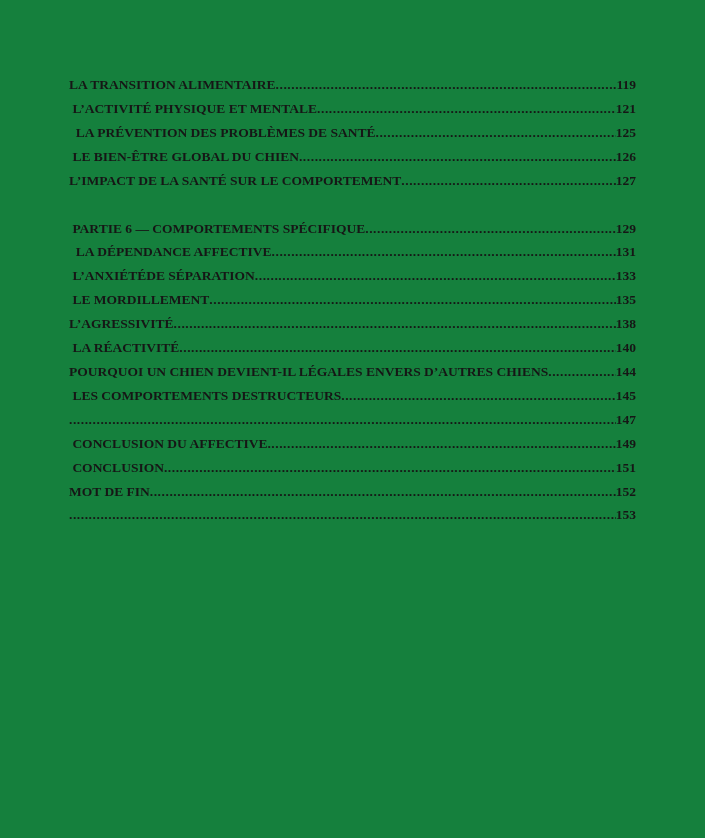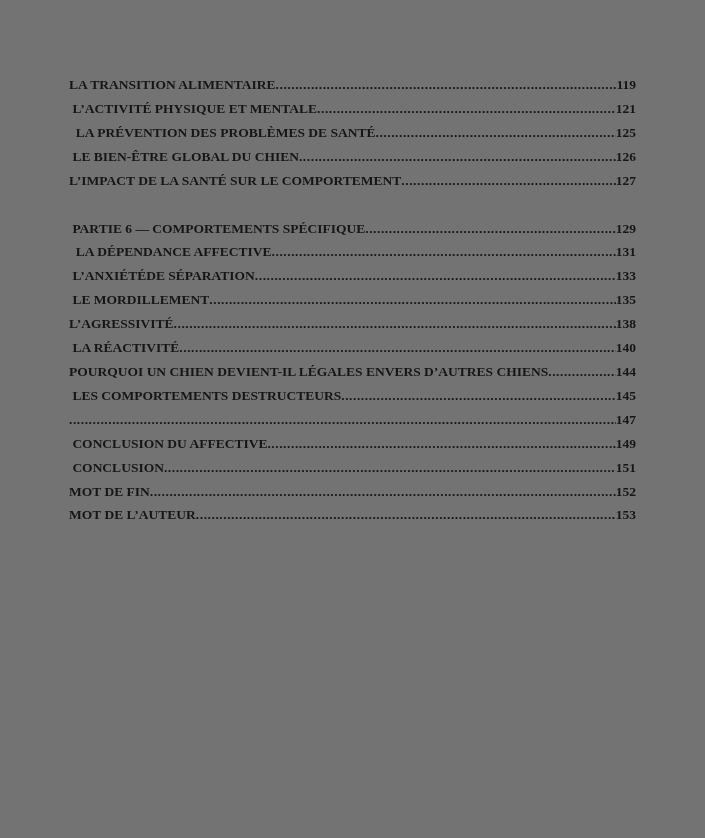--- a/index.html
+++ b/index.html
@@ -9,21 +9,21 @@
   }
   body {
     width: 705px;
     height: 838px;
     overflow: hidden;
     font-family: "Liberation Serif", serif;
   }
   .page {
     width: 705px;
     height: 838px;
-    background: #737373;
+    background: #15803d;
     box-sizing: border-box;
   }
   .toc {
     padding: 73px 69px 0 69px;
     color: #161616;
   }
   .toc-block + .toc-block {
     margin-top: 24px;
   }
   .toc-row {
@@ -142,20 +142,19 @@
         <span class="toc-title"> CONCLUSION</span>
           <span class="toc-dots"></span>
           <span class="toc-page">151</span>
       </div>
       <div class="toc-row">
         <span class="toc-title">MOT DE FIN</span>
           <span class="toc-dots"></span>
           <span class="toc-page">152</span>
       </div>
       <div class="toc-row">
-        <span class="toc-title">MOT DE L’AUTEUR</span>
           <span class="toc-dots"></span>
           <span class="toc-page">153</span>
       </div>
     </div>
 
   </div>
 </div>
 
 </body></html>

